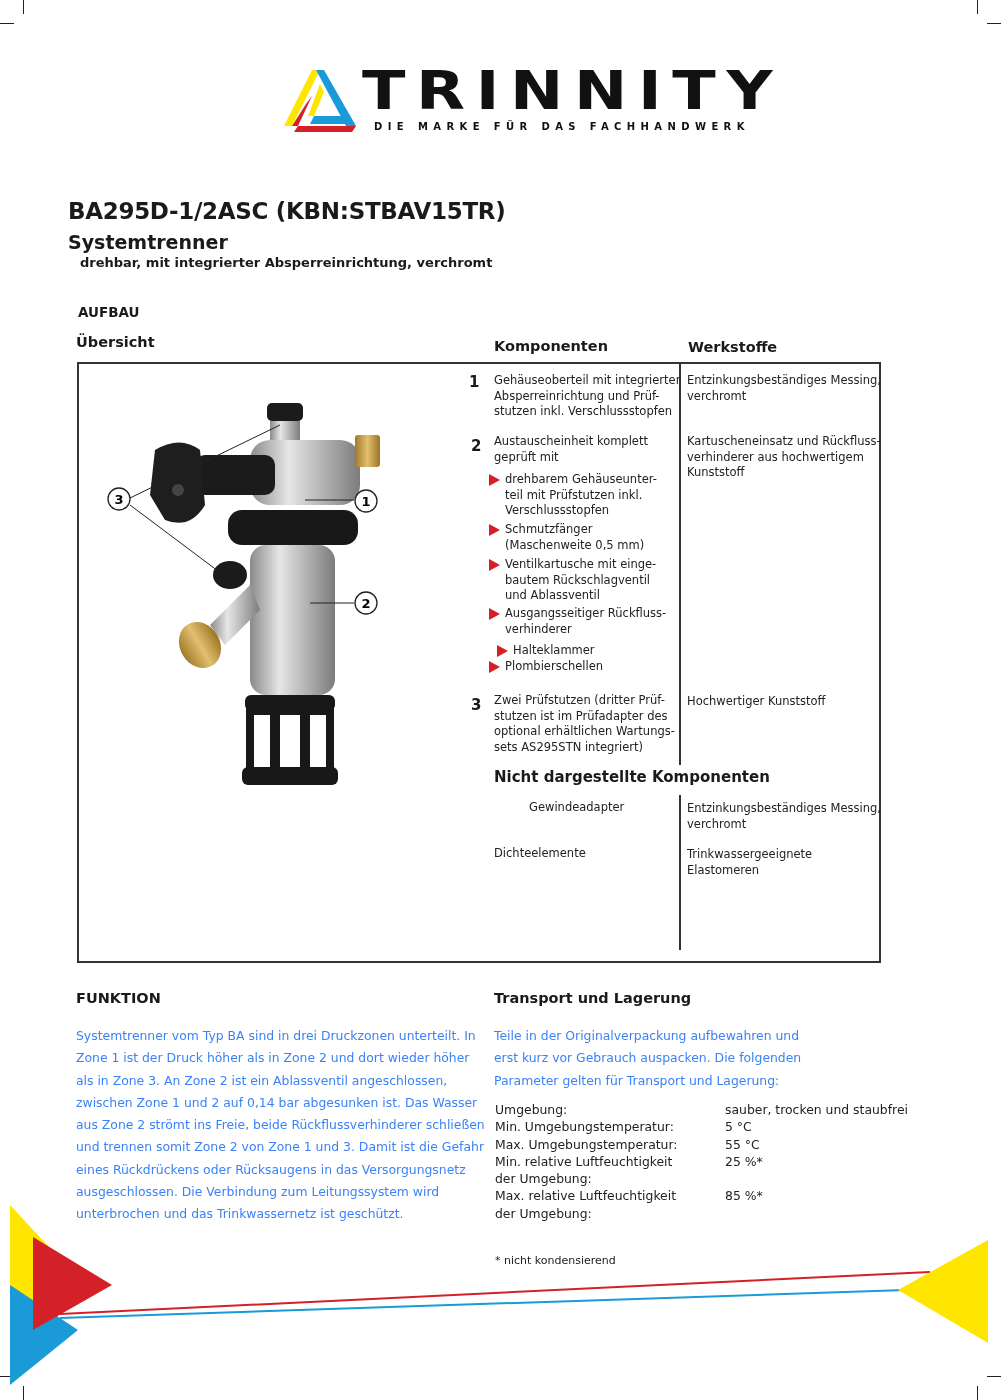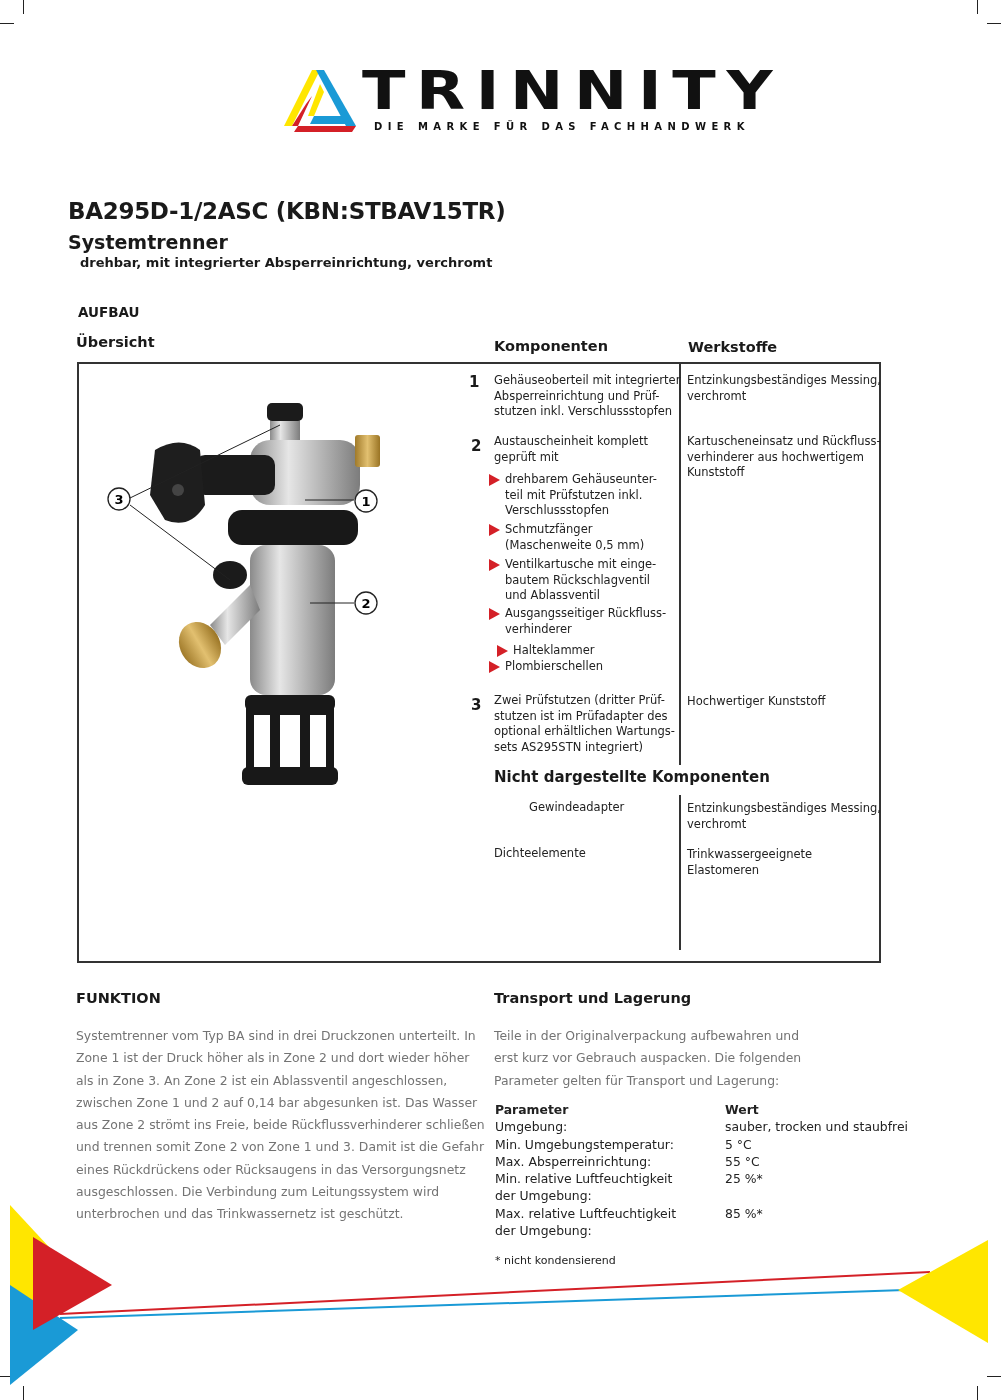--- a/index.html
+++ b/index.html
@@ -33,21 +33,21 @@
   .num { font-size:15px; font-weight:bold; }
   .cell { font-size:11.5px; line-height:15.5px; color:#222; }
   .bullet-row { position:absolute; left:489px; display:flex; }
   .tri { width:0; height:0; border-top:6px solid transparent; border-bottom:6px solid transparent;
          border-left:11px solid #d42027; margin-top:2px; margin-right:5px; flex:none; }
 
   .nd-head { left:494px; top:768px; font-size:15px; font-weight:bold; }
 
   
   .lower-h { font-size:14.5px; font-weight:bold; }
-  .para { font-size:12.4px; line-height:22.3px; color:#737373; }
+  .para { font-size:12.4px; line-height:22.3px; color:#3b82f6; }
   .ptable { left:495px; top:1101px; font-size:12.4px; line-height:17.3px; color:#222; }
   .ptable .prow { display:flex; }
   .ptable .pk { width:230px; }
   .ptable .pv { }
   .ptable .hdr { font-weight:bold; }
   .footnote { left:495px; top:1254px; font-size:11px; color:#222; }
 
   
   #product { left:100px; top:395px; width:300px; height:420px; }
 </style>
@@ -243,34 +243,30 @@
 </div>
 
 <div class="abs lower-h" style="left:494px;top:990px;">Transport und Lagerung</div>
 <div class="abs para" style="left:494px;top:1025px;">
   <div>Teile in der Originalverpackung aufbewahren und</div>
   <div>erst kurz vor Gebrauch auspacken. Die folgenden</div>
   <div>Parameter gelten für Transport und Lagerung:</div>
 </div>
 
 <div class="abs ptable">
-  <div class="prow hdr">
-    <div class="pk">Parameter</div>
-    <div class="pv">Wert</div>
-  </div>
   <div class="prow">
     <div class="pk">Umgebung:</div>
     <div class="pv">sauber, trocken und staubfrei</div>
   </div>
   <div class="prow">
     <div class="pk">Min. Umgebungstemperatur:</div>
     <div class="pv">5 °C</div>
   </div>
   <div class="prow">
-    <div class="pk">Max. Absperreinrichtung:</div>
+    <div class="pk">Max. Umgebungstemperatur:</div>
     <div class="pv">55 °C</div>
   </div>
   <div class="prow">
     <div class="pk">Min. relative Luftfeuchtigkeit</div>
     <div class="pv">25 %*</div>
   </div>
   <div class="prow">
     <div class="pk">der Umgebung:</div>
     <div class="pv"></div>
   </div>

